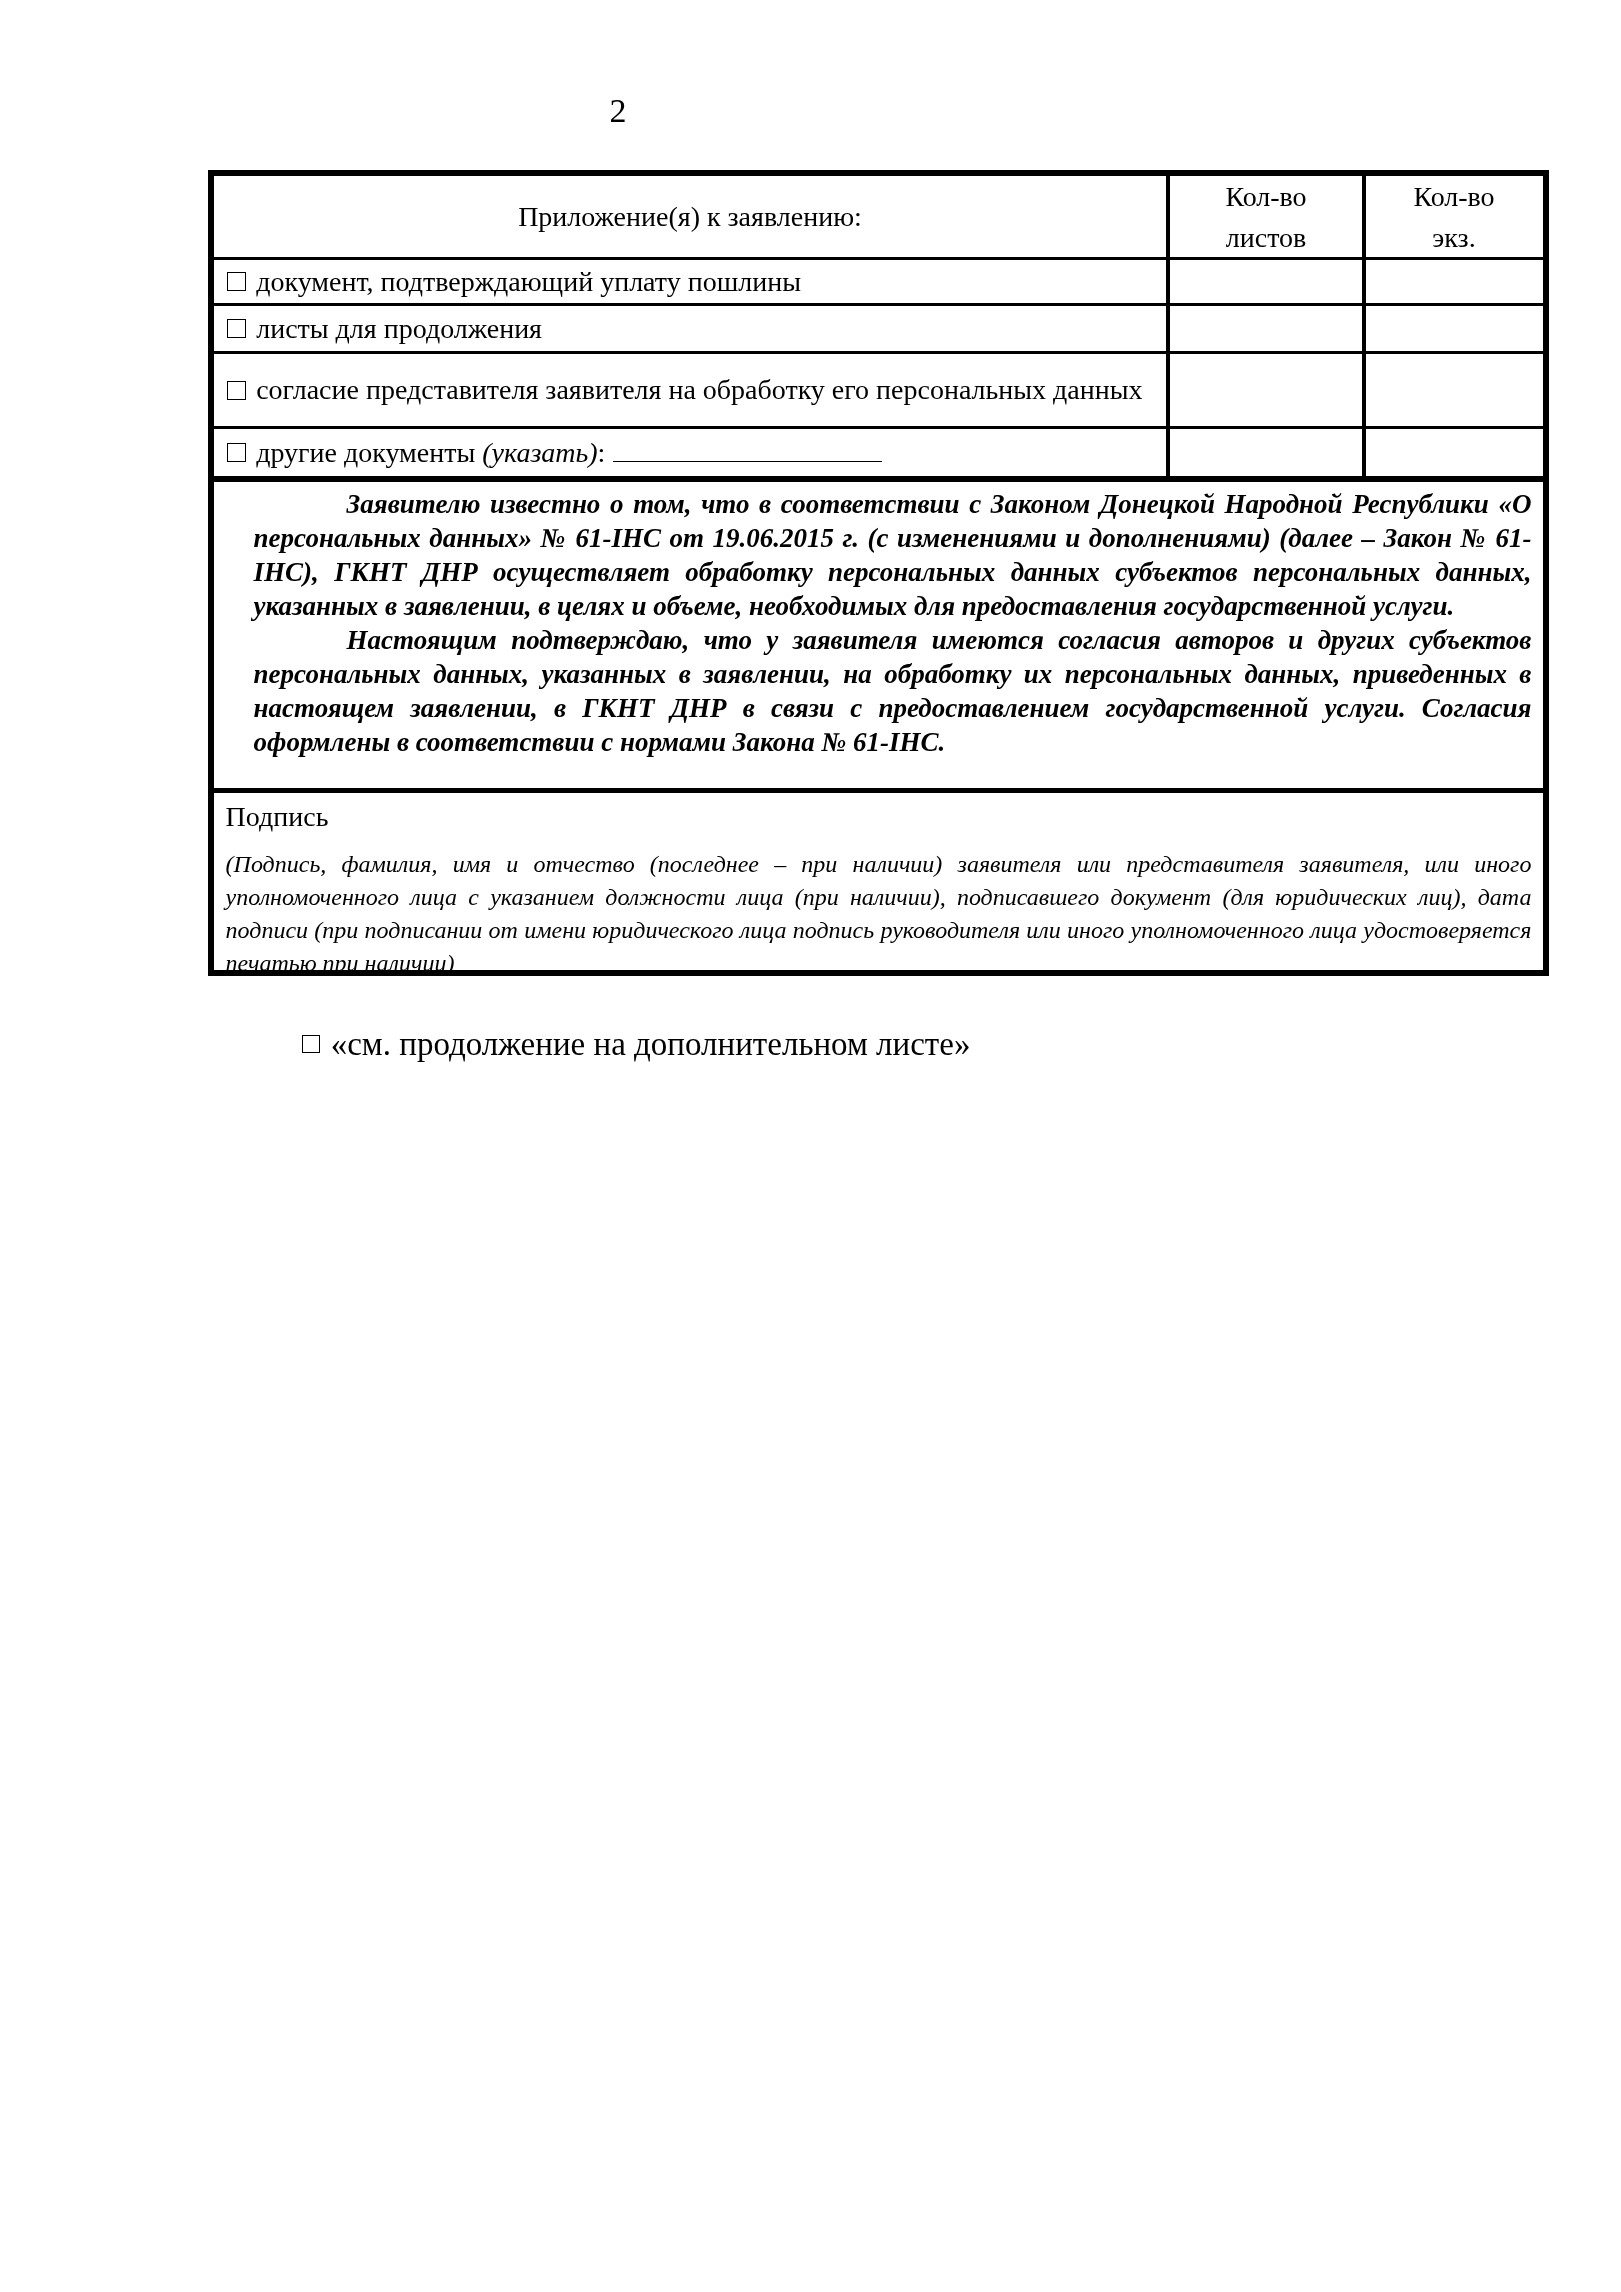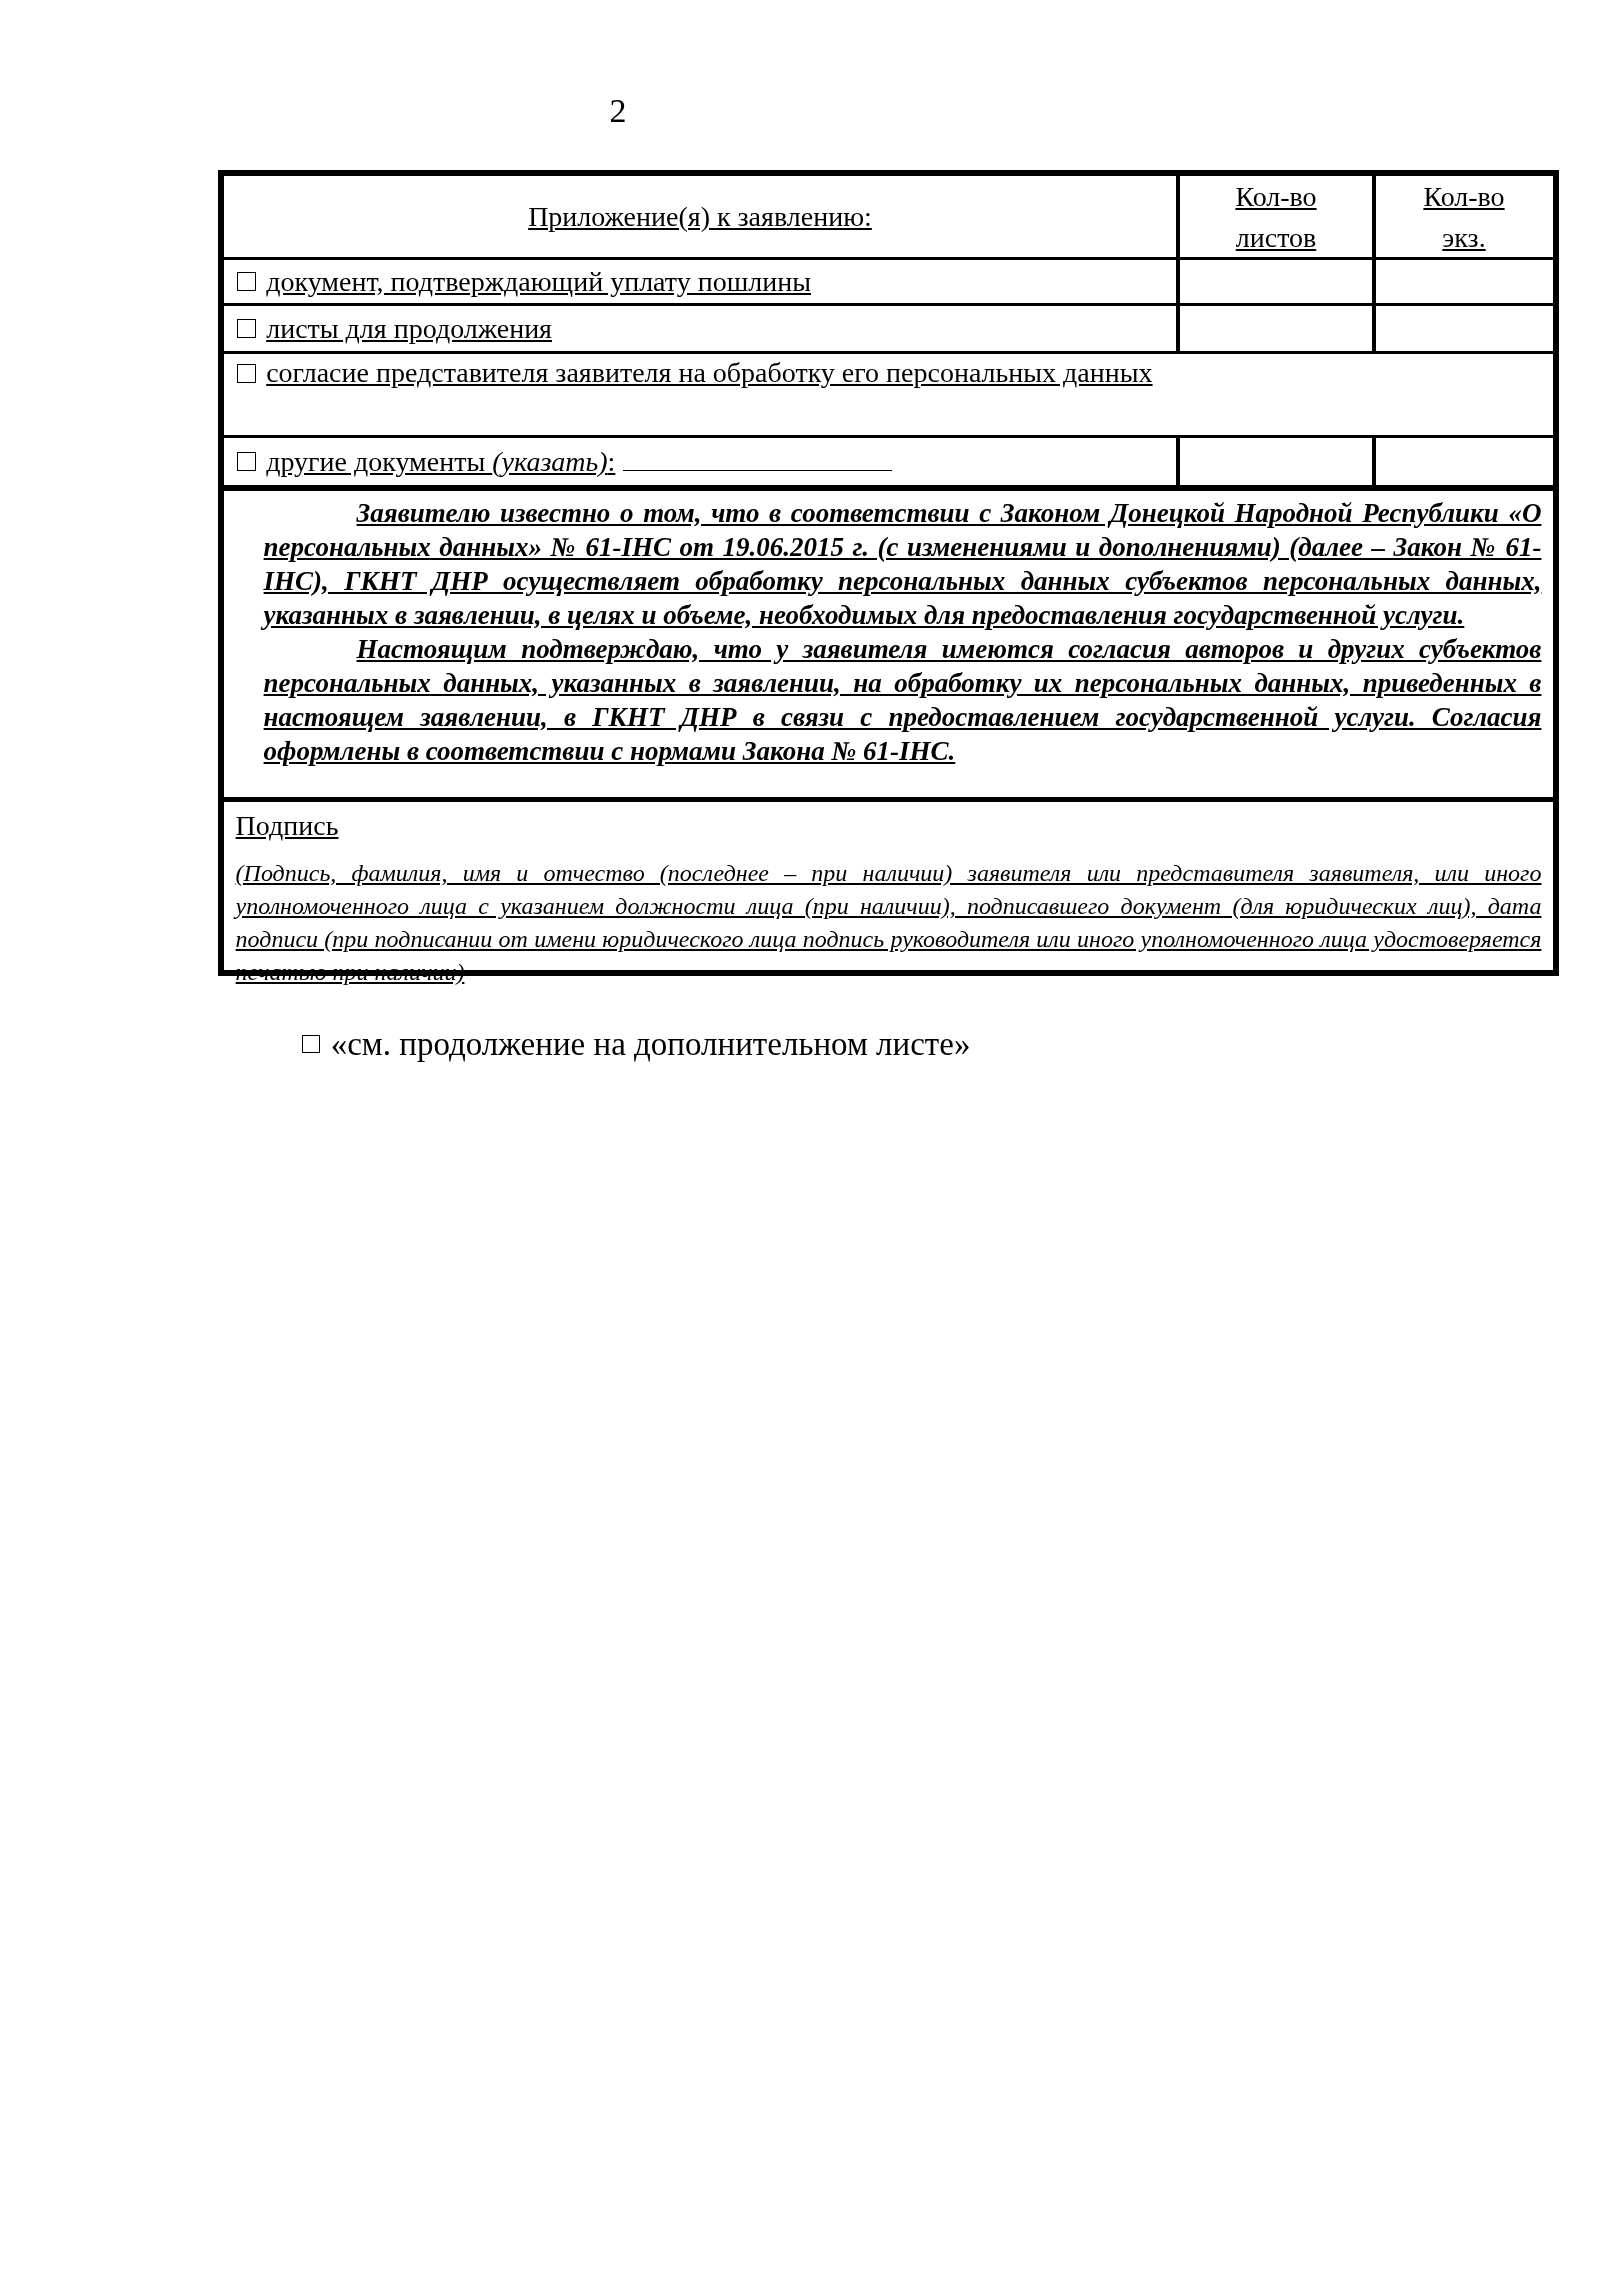--- a/index.html
+++ b/index.html
@@ -15,25 +15,24 @@
   .page-number {
     position: absolute;
     top: 92px; left: 591px;
     width: 54px;
     text-align: center;
     font-size: 34px;
   }
 
   .form-table {
     position: absolute;
-    left: 218px; top: 170px;
+    left: 208px; top: 170px;
     width: 1341px; height: 806px;
     border: 6.3px solid #000;
     background: #fff;
-    text-decoration: underline;
   }
 
   .trow { display: flex; width: 100%; border-top: 3.6px solid #000; }
   .trow:first-child { border-top: none; }
 
   .c1 { width: 952px; }
   .c2 { width: 196px; border-left: 4.5px solid #000; }
   .c3 { width: 180px; border-left: 4.5px solid #000; }
 
   .row-header { height: 81px; }
@@ -42,21 +41,21 @@
     font-size: 28px;
   }
   .head-col {
     display: flex; flex-direction: column;
     align-items: center; justify-content: center;
     font-size: 28px; line-height: 41px; text-align: center;
   }
 
   .row-item1 { height: 46px; }
   .row-item2 { height: 48px; }
-  .row-item3 { height: 84px; flex-direction: column; }
+  .row-item3 { height: 75px; }
   .row-item4 { height: 50px; }
 
   .item-label {
     display: flex; align-items: center;
     padding: 0 12.5px 0 12.5px;
     font-size: 28px; line-height: 38px;
   }
   .row-item3 .item-label { align-items: center; }
   .item-label .text-wrap { display: block; }
 

